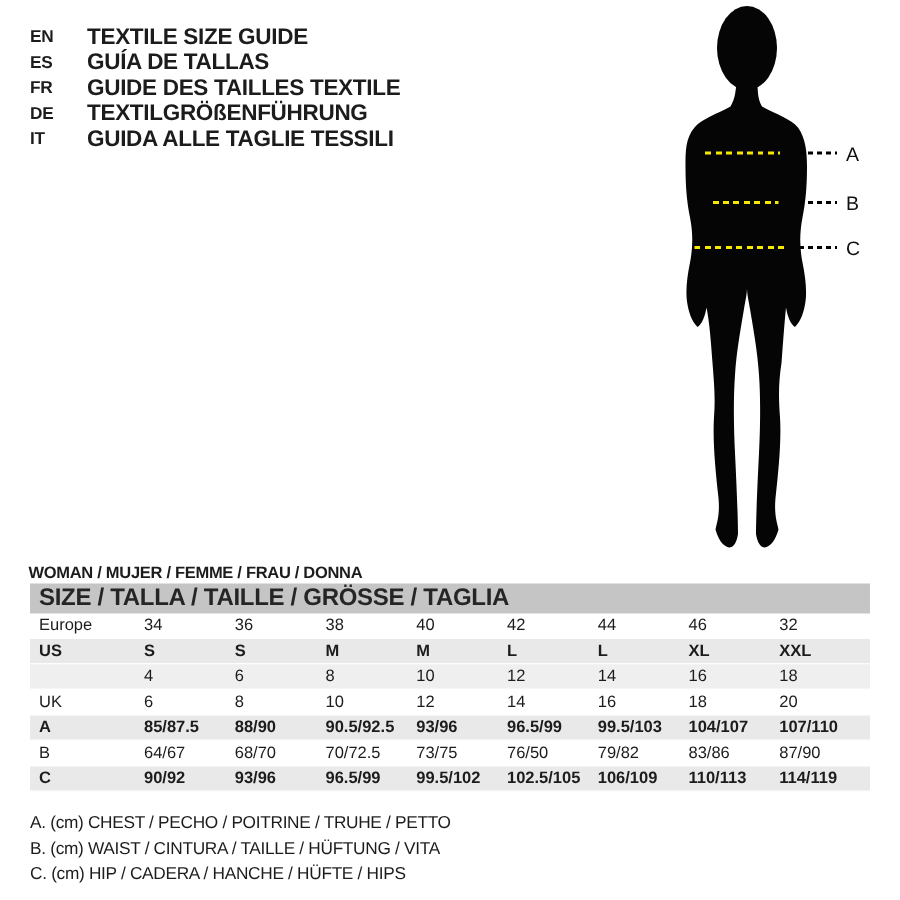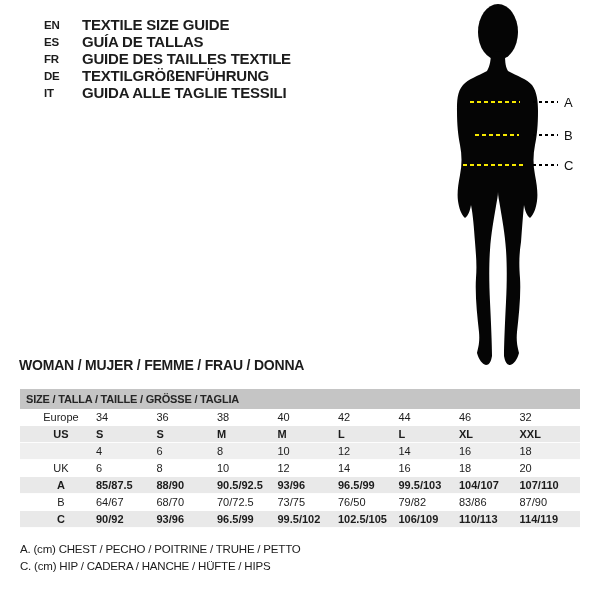--- a/index.html
+++ b/index.html
@@ -2,41 +2,41 @@
 <html><head>
 <meta charset="utf-8">
 <style>
   html,body{margin:0;padding:0;background:#fff;}
   .canvas{position:relative;width:600px;height:600px;background:#ffffff;overflow:hidden;
           font-family:"Liberation Sans","DejaVu Sans",sans-serif;color:#1c1c1c;}
 
   
   .lang-list{position:absolute;left:20px;top:16px;}
   .lang-row{display:flex;height:17px;align-items:center;}
-  .lang-code{width:38px;font-size:11.5px;font-weight:700;letter-spacing:-0.2px;margin-left:24px;}
+  .lang-code{width:38px;font-size:11.5px;font-weight:700;letter-spacing:-0.2px;}
   .lang-title{font-size:15px;font-weight:700;letter-spacing:-0.2px;white-space:nowrap;}
 
   
   .figure{position:absolute;left:445px;top:4px;width:106px;height:368px;}
 
   
   .mline-y{position:absolute;height:2px;background:repeating-linear-gradient(90deg,#f6e800 0 4px,transparent 4px 7px);}
   .mline-b{position:absolute;height:2px;background:repeating-linear-gradient(90deg,#000 0 3px,transparent 3px 6px);}
   .mlabel{position:absolute;font-size:13px;font-weight:400;color:#111;}
 
   
-  .section-title{position:absolute;left:19px;top:357px;font-size:14px;font-weight:700;letter-spacing:-0.2px;}
+  .section-title{position:absolute;left:19px;top:376px;font-size:11px;font-weight:700;letter-spacing:-0.2px;}
 
   
   .size-table{position:absolute;left:20px;top:389px;width:560px;font-size:11px;}
   .thead{height:20px;line-height:20px;background:#c5c5c5;color:#252525;
-         font-size:11px;font-weight:700;letter-spacing:-0.2px;padding-left:6px;box-sizing:border-box;}
+         font-size:16px;font-weight:700;letter-spacing:-0.2px;padding-left:6px;box-sizing:border-box;}
   .trow{display:grid;grid-template-columns:76px repeat(8,1fr);height:17px;align-items:center;
         box-sizing:border-box;border-bottom:1px solid rgba(255,255,255,0.9);}
-  .trow .lbl{padding-left:6px;text-align:center;}
+  .trow .lbl{padding-left:6px;text-align:left;}
   .trow .val{}
   .shade{background:#e9e9e9;font-weight:bold;}
   .shade2{background:#efefef;}
 
   
   .legend{position:absolute;left:20px;top:541px;}
   .legend-line{height:17px;line-height:17px;font-size:11.5px;font-weight:400;letter-spacing:-0.2px;white-space:nowrap;}
 </style>
 </head>
 <body>
@@ -208,16 +208,17 @@
       <span class="val">99.5/102</span>
       <span class="val">102.5/105</span>
       <span class="val">106/109</span>
       <span class="val">110/113</span>
       <span class="val">114/119</span>
     </div>
   </div>
 
   <div class="legend">
     <div class="legend-line">A. (cm) CHEST / PECHO / POITRINE / TRUHE / PETTO</div>
+    <div class="legend-line">B. (cm) WAIST / CINTURA / TAILLE / HÜFTUNG / VITA</div>
     <div class="legend-line">C. (cm) HIP / CADERA / HANCHE / HÜFTE / HIPS</div>
   </div>
 
 </div>
 
 </body></html>

